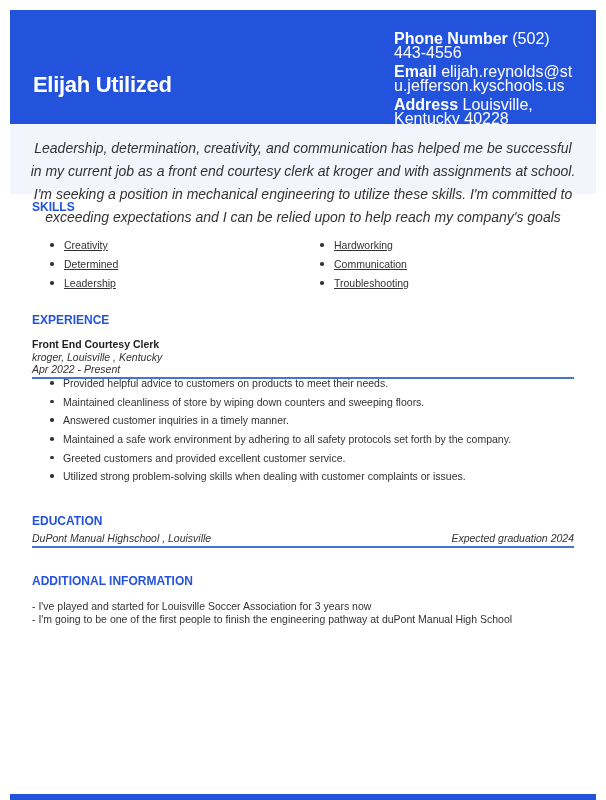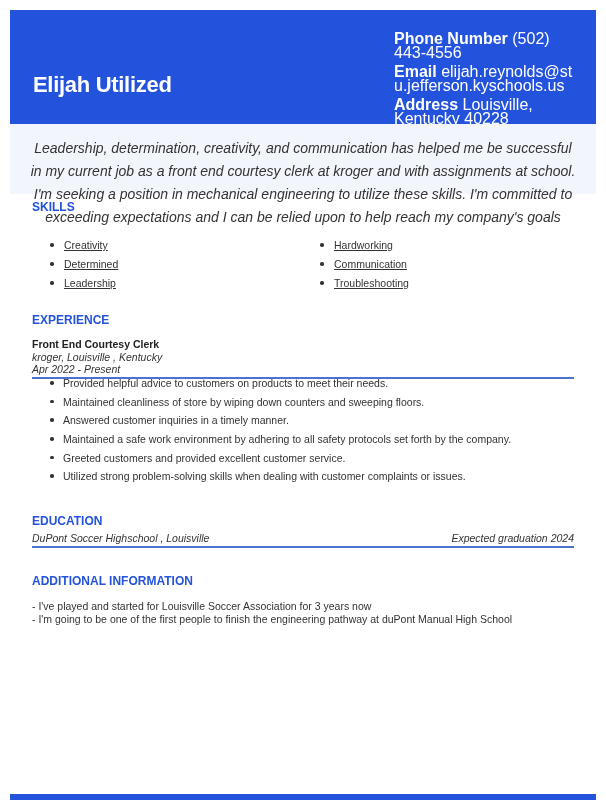--- a/index.html
+++ b/index.html
@@ -194,21 +194,21 @@
   <li>Provided helpful advice to customers on products to meet their needs.</li>
   <li>Maintained cleanliness of store by wiping down counters and sweeping floors.</li>
   <li>Answered customer inquiries in a timely manner.</li>
   <li>Maintained a safe work environment by adhering to all safety protocols set forth by the company.</li>
   <li>Greeted customers and provided excellent customer service.</li>
   <li>Utilized strong problem-solving skills when dealing with customer complaints or issues.</li>
 </ul>
 
 <h2 class="section-title" style="top: 514px;">EDUCATION</h2>
 <div class="meta-row" style="top: 532px;">
-  <span>DuPont Soccer Highschool , Louisville</span>
+  <span>DuPont Manual Highschool , Louisville</span>
   <span>Expected graduation 2024</span>
 </div>
 
 <h2 class="section-title" style="top: 574px;">ADDITIONAL INFORMATION</h2>
 <div class="additional">
   <div>- I've played and started for Louisville Soccer Association for 3 years now</div>
   <div>- I'm going to be one of the first people to finish the engineering pathway at duPont Manual High School</div>
 </div>
 
 <div class="footer-bar"></div>

